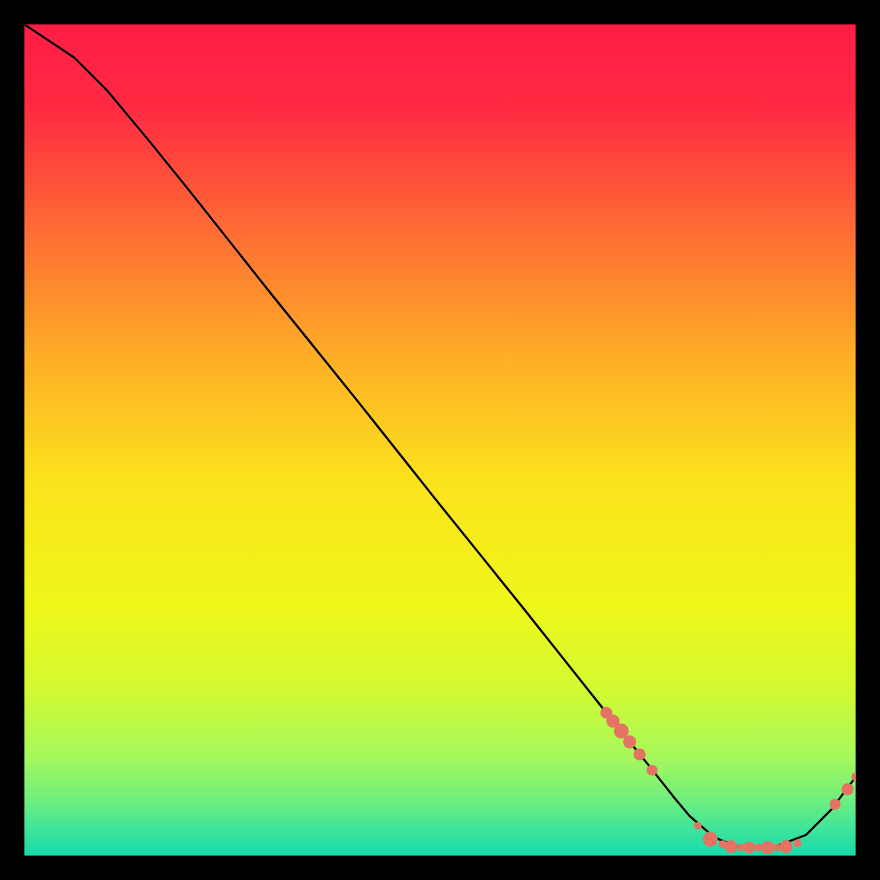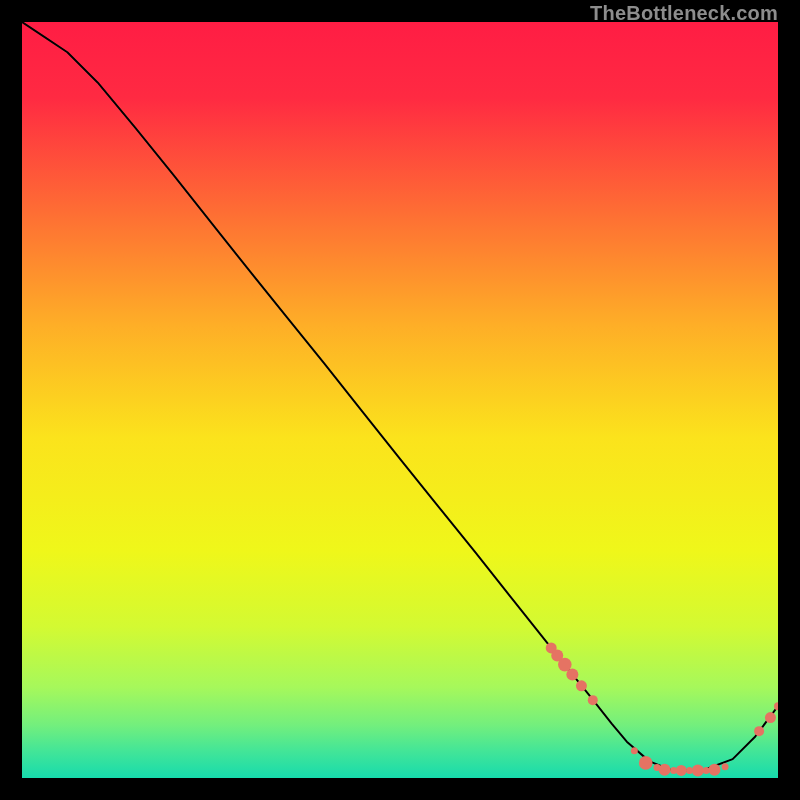--- a/index.html
+++ b/index.html
@@ -74,14 +74,13 @@
         <circle cx="667.55" cy="748.44" r="3.5" fill="#e57363"></circle>
         <circle cx="675.86" cy="748.44" r="6" fill="#e57363"></circle>
         <circle cx="684.18" cy="748.44" r="3.5" fill="#e57363"></circle>
         <circle cx="692.50" cy="747.68" r="6" fill="#e57363"></circle>
         <circle cx="703.08" cy="744.66" r="3.5" fill="#e57363"></circle>
         <circle cx="737.10" cy="709.13" r="5" fill="#e57363"></circle>
         <circle cx="748.44" cy="695.52" r="5.5" fill="#e57363"></circle>
         <circle cx="756.00" cy="684.18" r="4" fill="#e57363"></circle>
       </g>
   </svg>
-  <div class="watermark">TheBottleneck.com</div>
 </div>
 
 </body></html>

